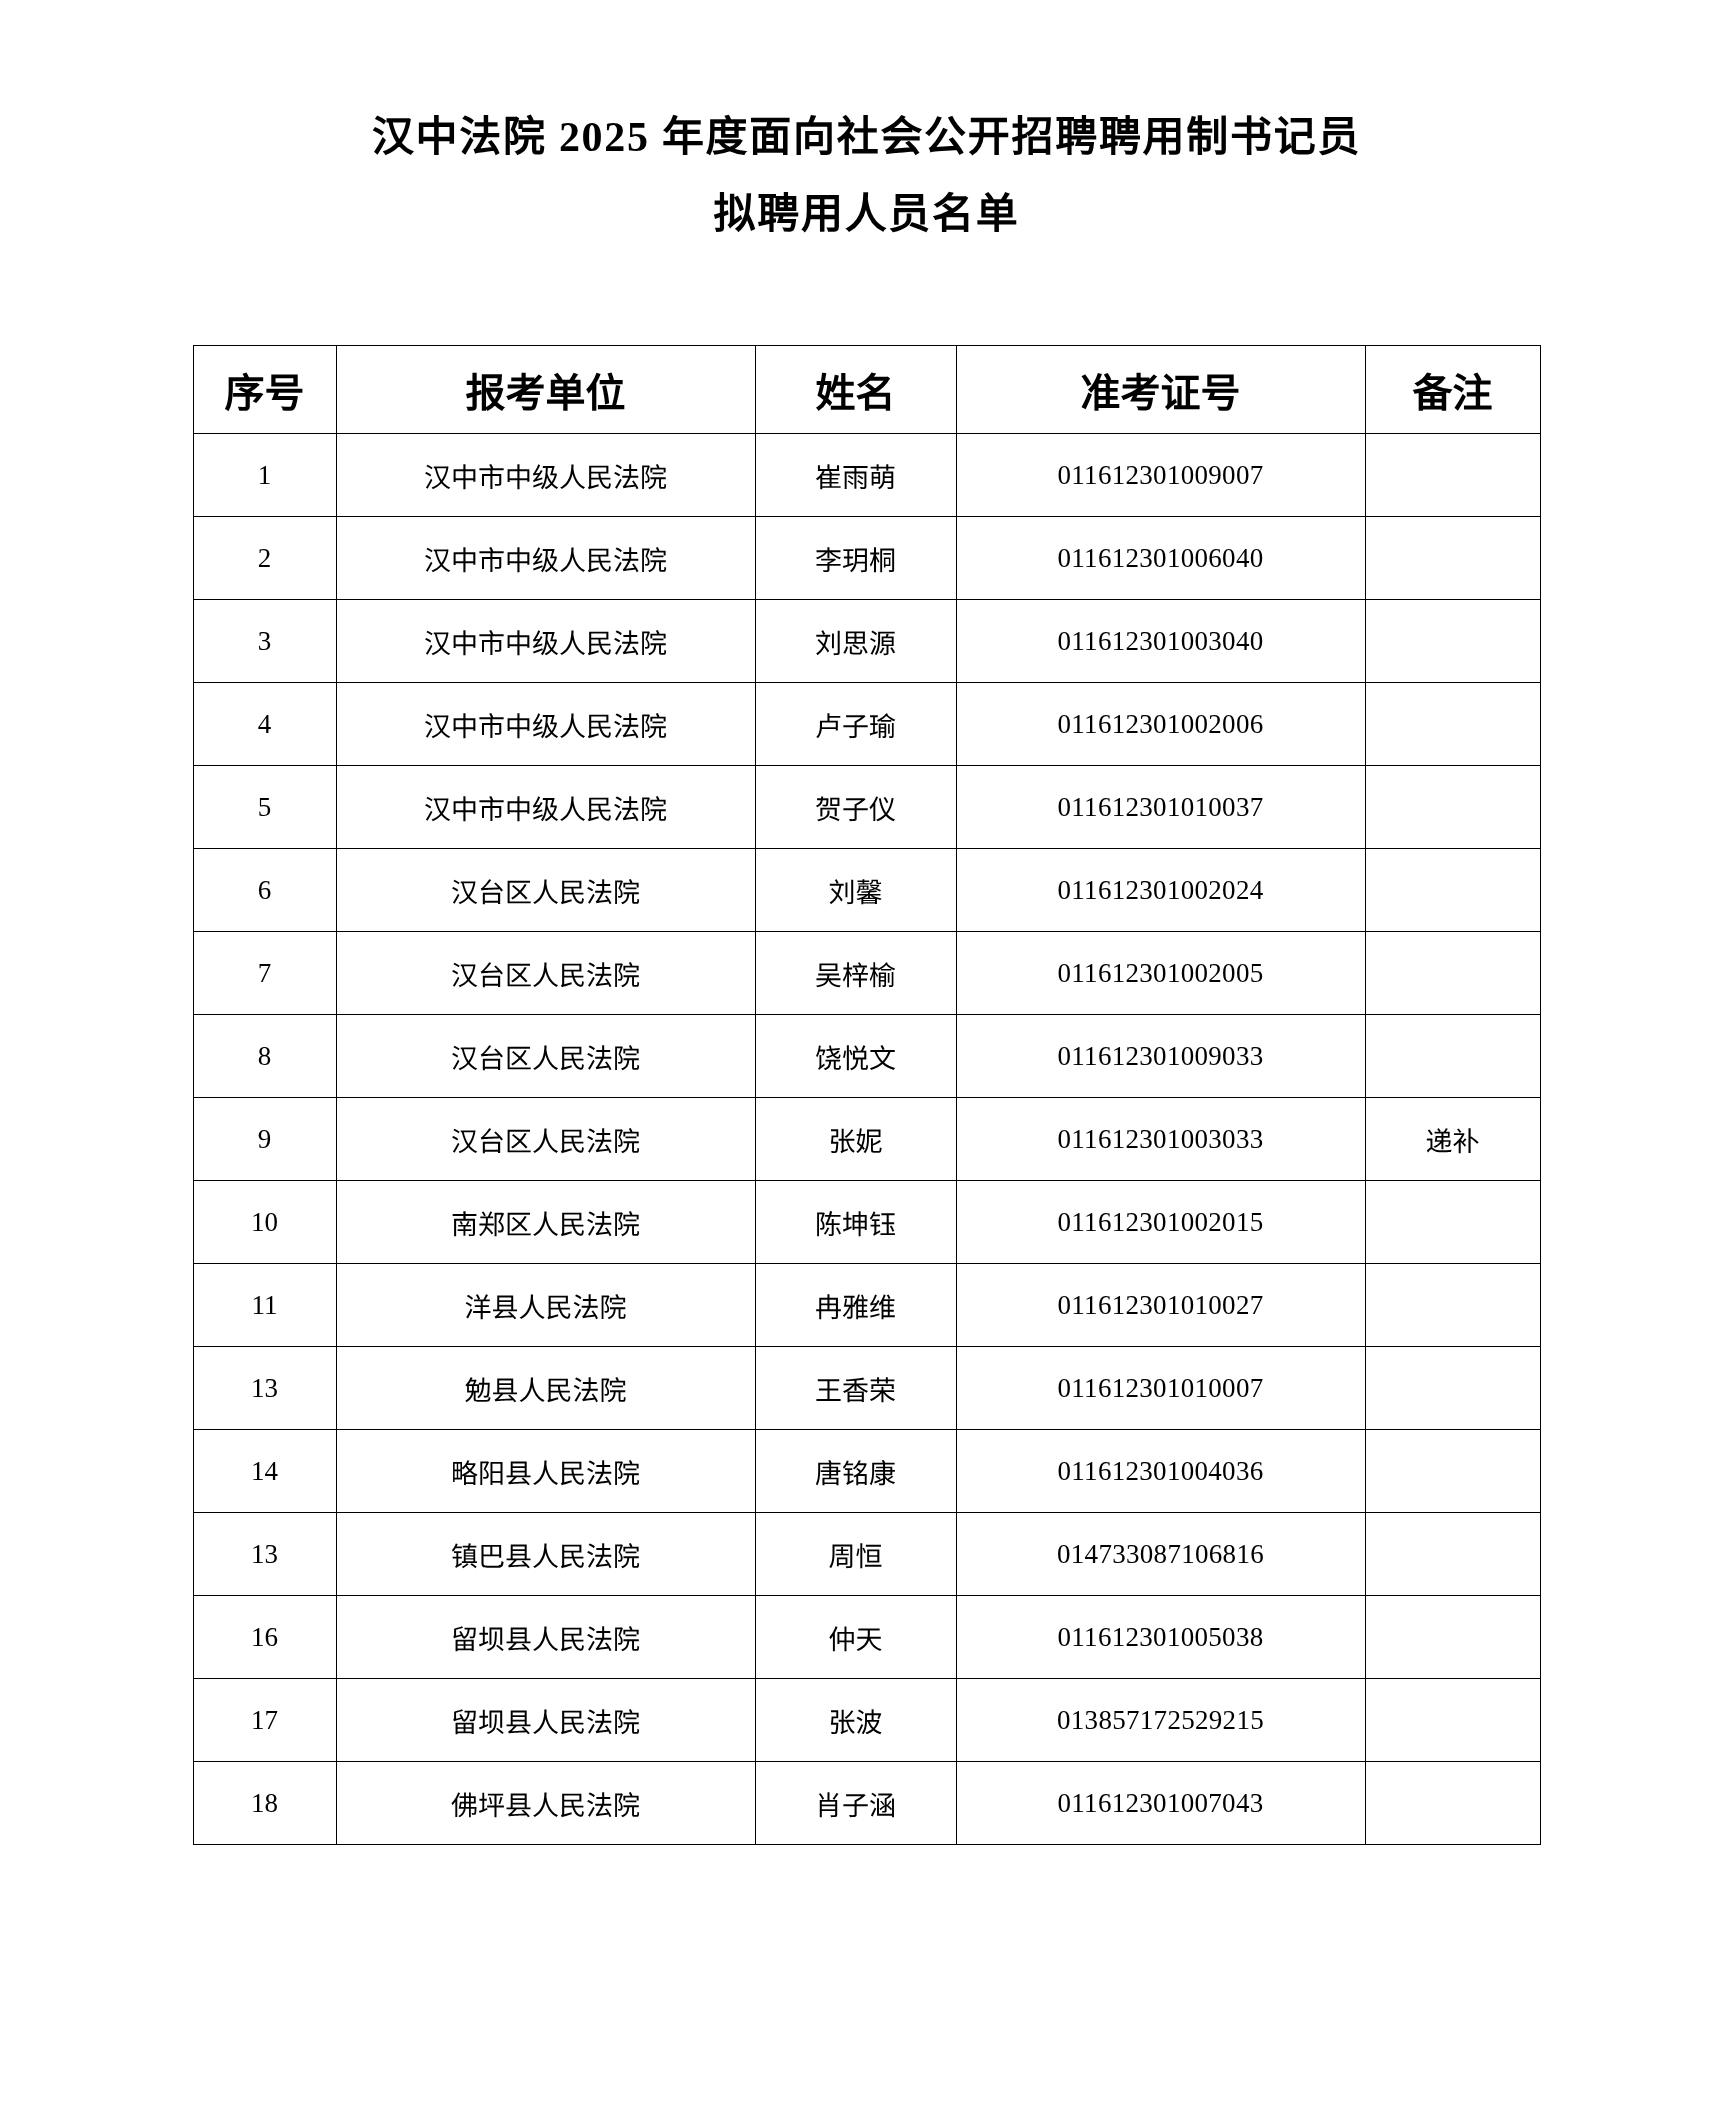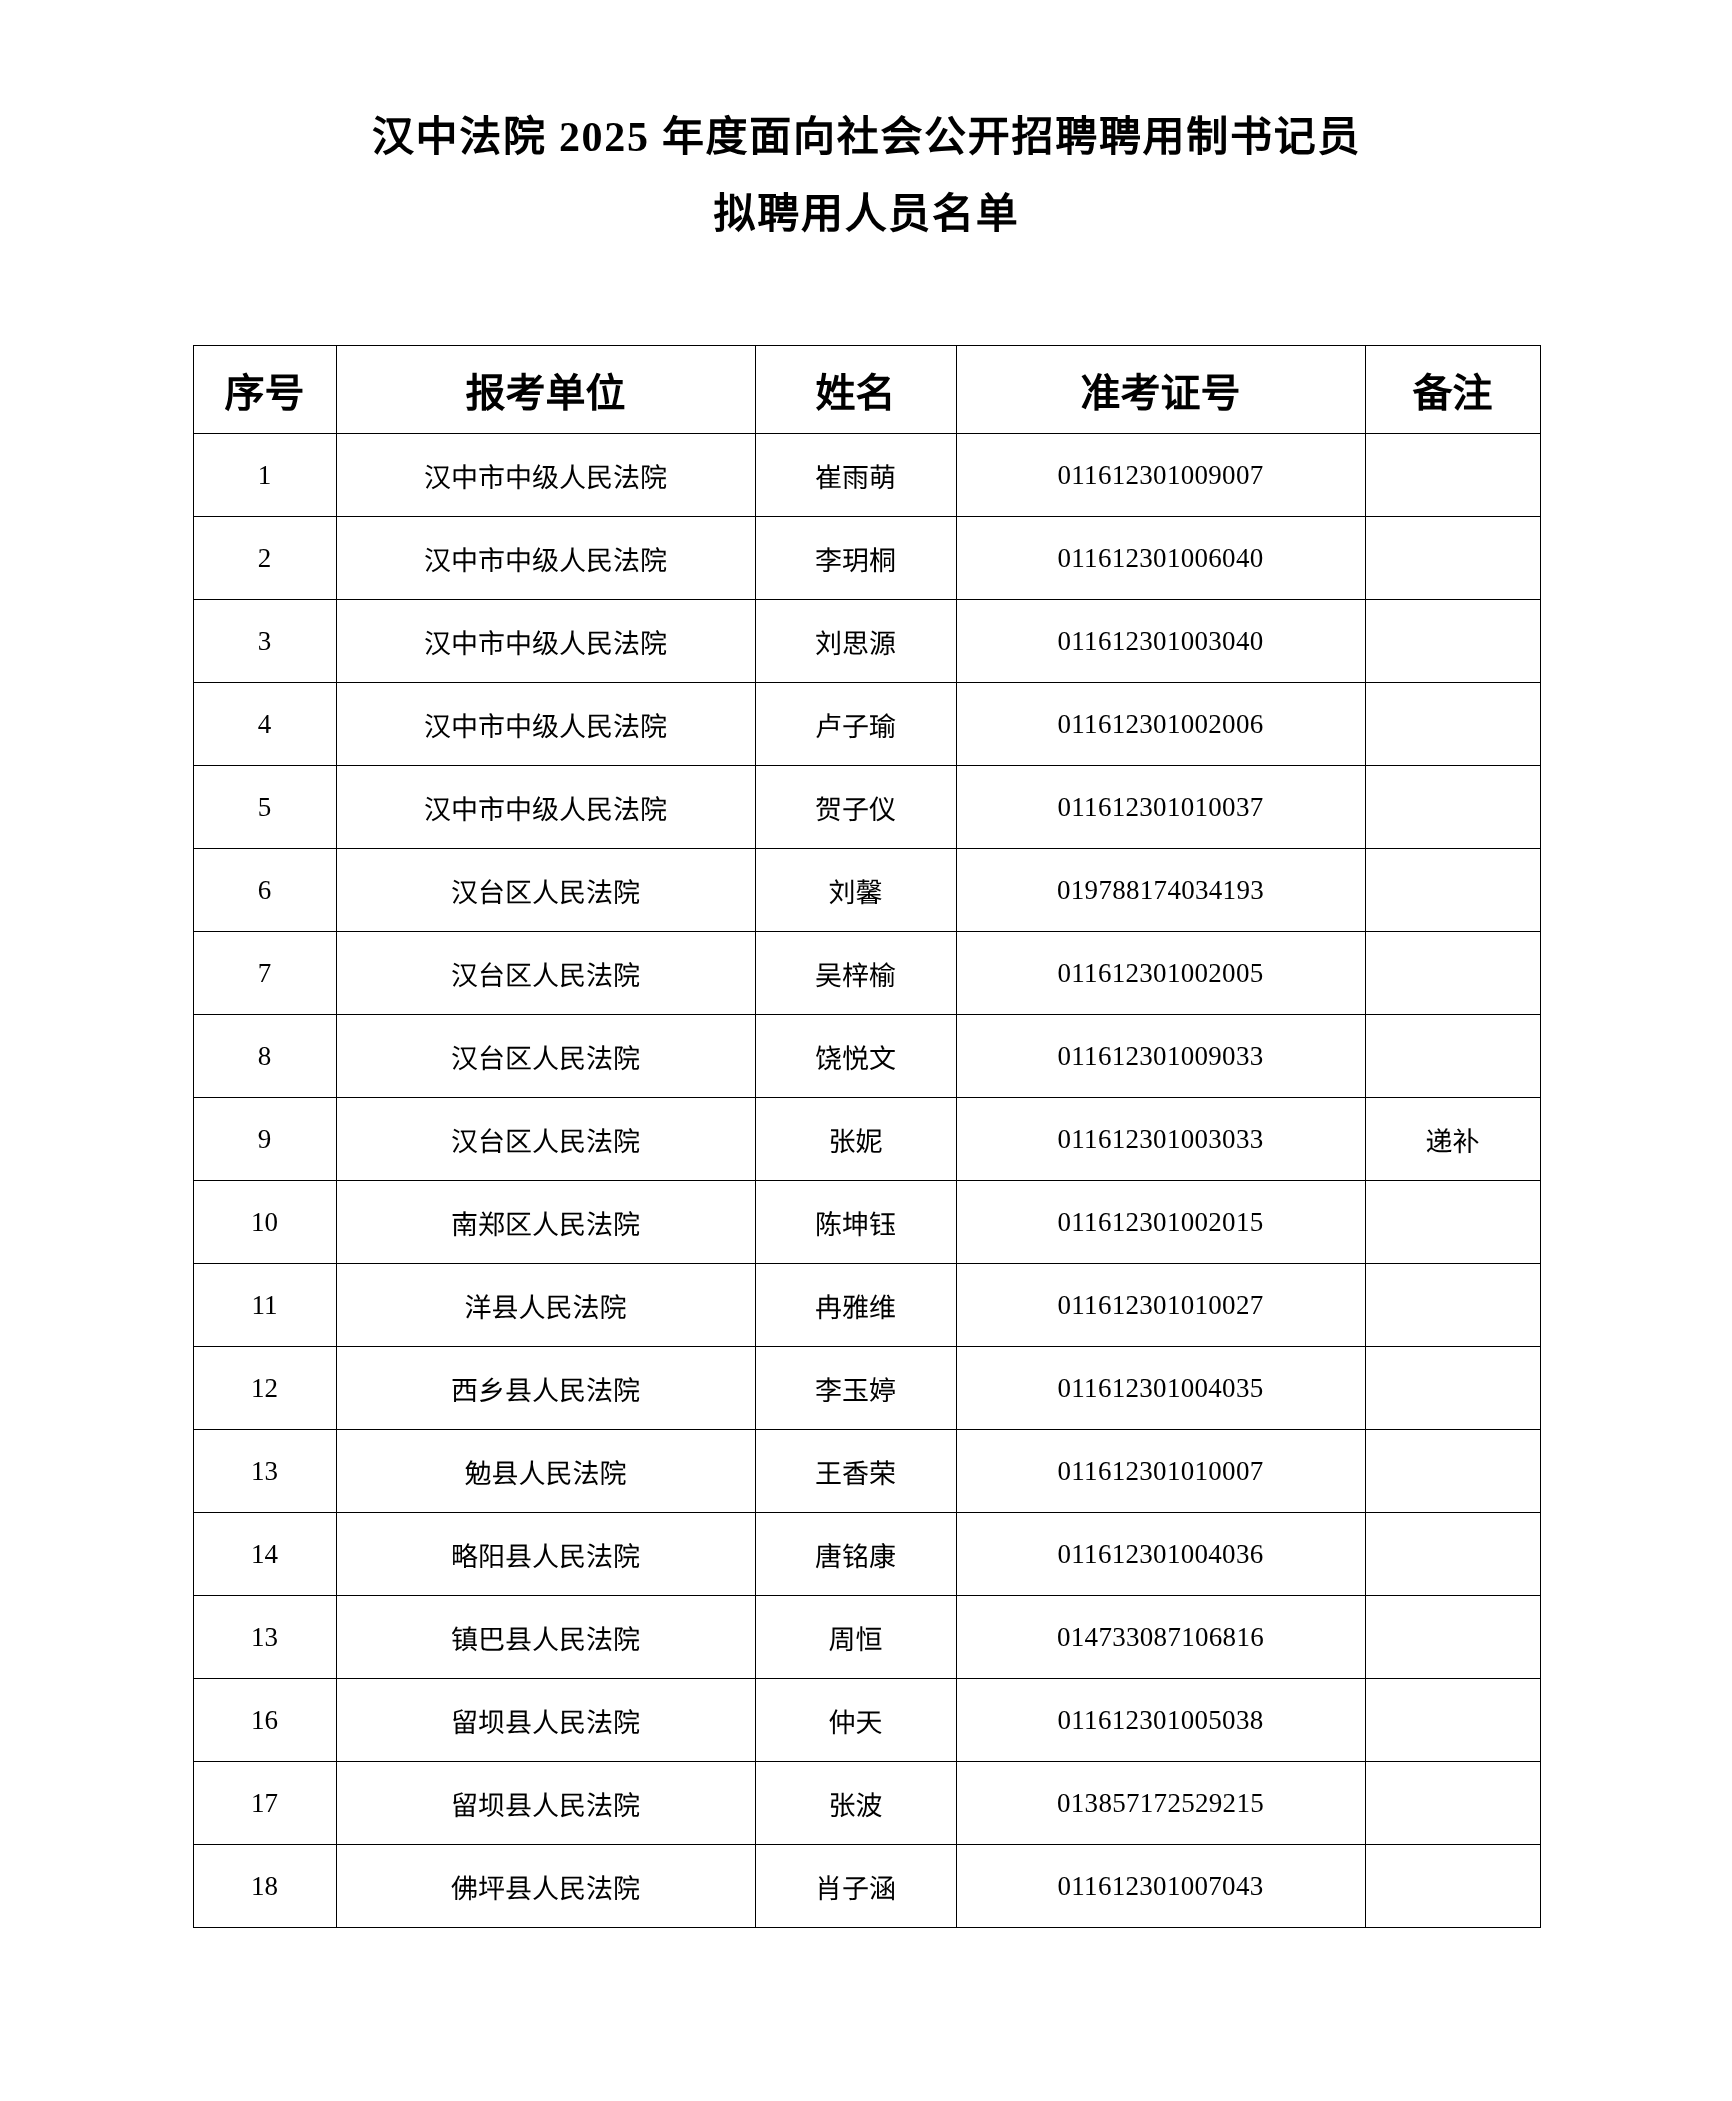--- a/index.html
+++ b/index.html
@@ -133,21 +133,21 @@
           <td class="cell-idx">5</td>
           <td class="cell-unit">汉中市中级人民法院</td>
           <td class="cell-name">贺子仪</td>
           <td class="cell-ticket">011612301010037</td>
           <td class="cell-remark"></td>
         </tr>
         <tr>
           <td class="cell-idx">6</td>
           <td class="cell-unit">汉台区人民法院</td>
           <td class="cell-name">刘馨</td>
-          <td class="cell-ticket">019788174034193</td>
+          <td class="cell-ticket">011612301002024</td>
           <td class="cell-remark"></td>
         </tr>
         <tr>
           <td class="cell-idx">7</td>
           <td class="cell-unit">汉台区人民法院</td>
           <td class="cell-name">吴梓榆</td>
           <td class="cell-ticket">011612301002005</td>
           <td class="cell-remark"></td>
         </tr>
         <tr>
@@ -172,27 +172,20 @@
           <td class="cell-remark"></td>
         </tr>
         <tr>
           <td class="cell-idx">11</td>
           <td class="cell-unit">洋县人民法院</td>
           <td class="cell-name">冉雅维</td>
           <td class="cell-ticket">011612301010027</td>
           <td class="cell-remark"></td>
         </tr>
         <tr>
-          <td class="cell-idx">12</td>
-          <td class="cell-unit">西乡县人民法院</td>
-          <td class="cell-name">李玉婷</td>
-          <td class="cell-ticket">011612301004035</td>
-          <td class="cell-remark"></td>
-        </tr>
-        <tr>
           <td class="cell-idx">13</td>
           <td class="cell-unit">勉县人民法院</td>
           <td class="cell-name">王香荣</td>
           <td class="cell-ticket">011612301010007</td>
           <td class="cell-remark"></td>
         </tr>
         <tr>
           <td class="cell-idx">14</td>
           <td class="cell-unit">略阳县人民法院</td>
           <td class="cell-name">唐铭康</td>

